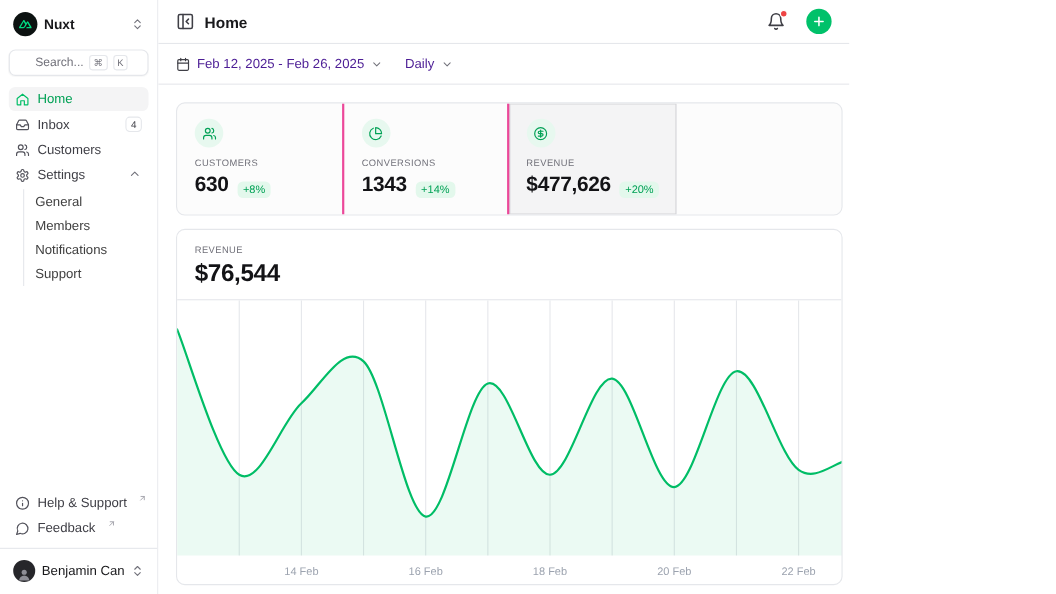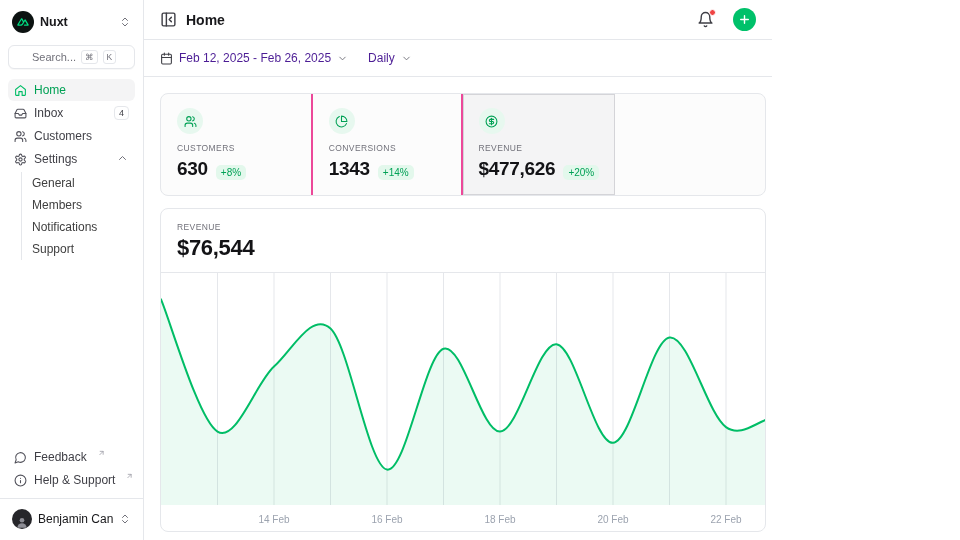--- a/index.html
+++ b/index.html
@@ -171,35 +171,35 @@
           <span class="lbl">Support</span>
         </div>
       </div>
     </nav>
 
     <div class="spacer"></div>
 
     <nav class="nav">
       <div class="nav-item">
         <svg viewBox="0 0 24 24" fill="none" stroke="currentColor" stroke-width="2" stroke-linecap="round" stroke-linejoin="round">
-            <path d="M7.9 20A9 9 0 1 0 4 16.1L2 22Z"></path>
-          </svg>
-        <span>Feedback</span>
+            <circle cx="12" cy="12" r="10"></circle>
+            <path d="M12 16v-4M12 8h.01"></path>
+          </svg>
+        <span>Help &amp; Support</span>
         <span class="ext">
           <svg viewBox="0 0 24 24" fill="none" stroke="currentColor" stroke-width="2.5" stroke-linecap="round" stroke-linejoin="round">
               <path d="M7 17 17 7M8 7h9v9"></path>
             </svg>
         </span>
       </div>
       <div class="nav-item">
         <svg viewBox="0 0 24 24" fill="none" stroke="currentColor" stroke-width="2" stroke-linecap="round" stroke-linejoin="round">
-            <circle cx="12" cy="12" r="10"></circle>
-            <path d="M12 16v-4M12 8h.01"></path>
-          </svg>
-        <span>Help &amp; Support</span>
+            <path d="M7.9 20A9 9 0 1 0 4 16.1L2 22Z"></path>
+          </svg>
+        <span>Feedback</span>
         <span class="ext">
           <svg viewBox="0 0 24 24" fill="none" stroke="currentColor" stroke-width="2.5" stroke-linecap="round" stroke-linejoin="round">
               <path d="M7 17 17 7M8 7h9v9"></path>
             </svg>
         </span>
       </div>
     </nav>
 
     <div class="sb-divider"></div>
 

